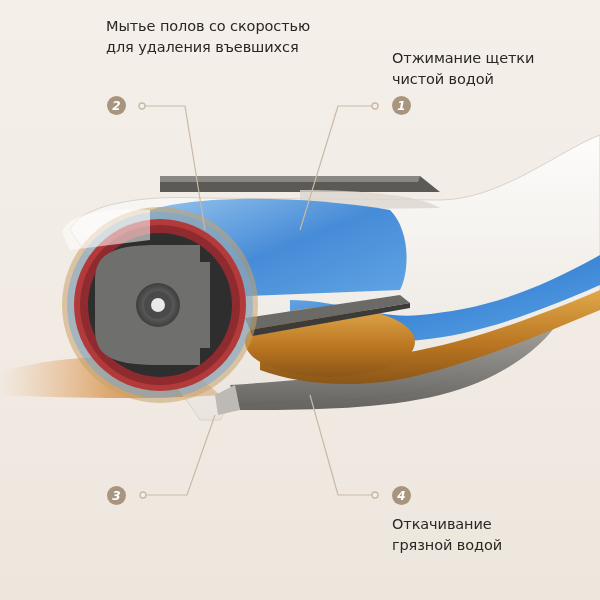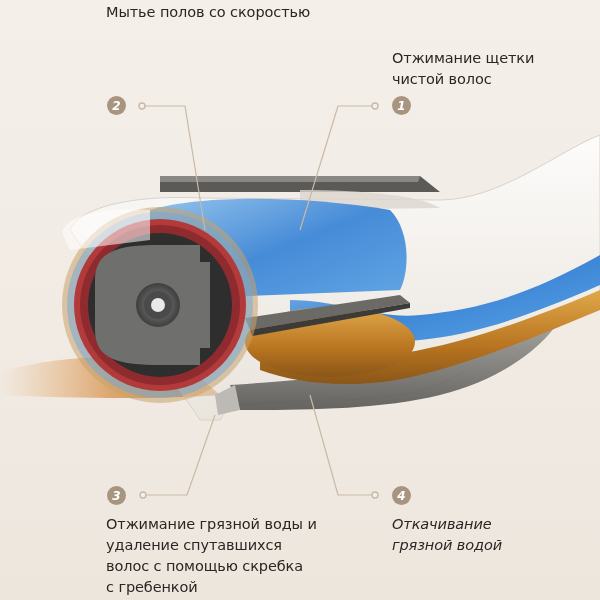--- a/index.html
+++ b/index.html
@@ -94,38 +94,33 @@
       <polyline points="375,495 338,495 310,395"></polyline>
     </g>
     <g fill="#f4efe9" stroke="#c9b9a6" stroke-width="1.4">
       <circle cx="142" cy="106" r="3"></circle>
       <circle cx="375" cy="106" r="3"></circle>
       <circle cx="143" cy="495" r="3"></circle>
       <circle cx="375" cy="495" r="3"></circle>
     </g>
   </svg>
 
-  <div class="label" style="left:106px;top:2px;">
+  <div class="label" style="left:106px;top:16px;">
     <span class="line">Мытье полов со скоростью</span>
+    <span class="line">для удаления въевшихся</span>
   </div>
   <div class="badge" style="left:107px;top:96px;">2</div>
 
   <div class="label" style="left:392px;top:48px;">
     <span class="line">Отжимание щетки</span>
-    <span class="line">чистой волос</span>
+    <span class="line">чистой водой</span>
   </div>
   <div class="badge" style="left:392px;top:96px;">1</div>
 
   <div class="badge" style="left:107px;top:486px;">3</div>
-  <div class="label" style="left:106px;top:514px;">
-    <span class="line">Отжимание грязной воды и</span>
-    <span class="line">удаление спутавшихся</span>
-    <span class="line">волос с помощью скребка</span>
-    <span class="line">с гребенкой</span>
-  </div>
 
   <div class="badge" style="left:392px;top:486px;">4</div>
-  <div class="label" style="left:392px;top:514px;font-style:italic;">
+  <div class="label" style="left:392px;top:514px;">
     <span class="line">Откачивание</span>
     <span class="line">грязной водой</span>
   </div>
 
 </div>
 
 </body></html>

